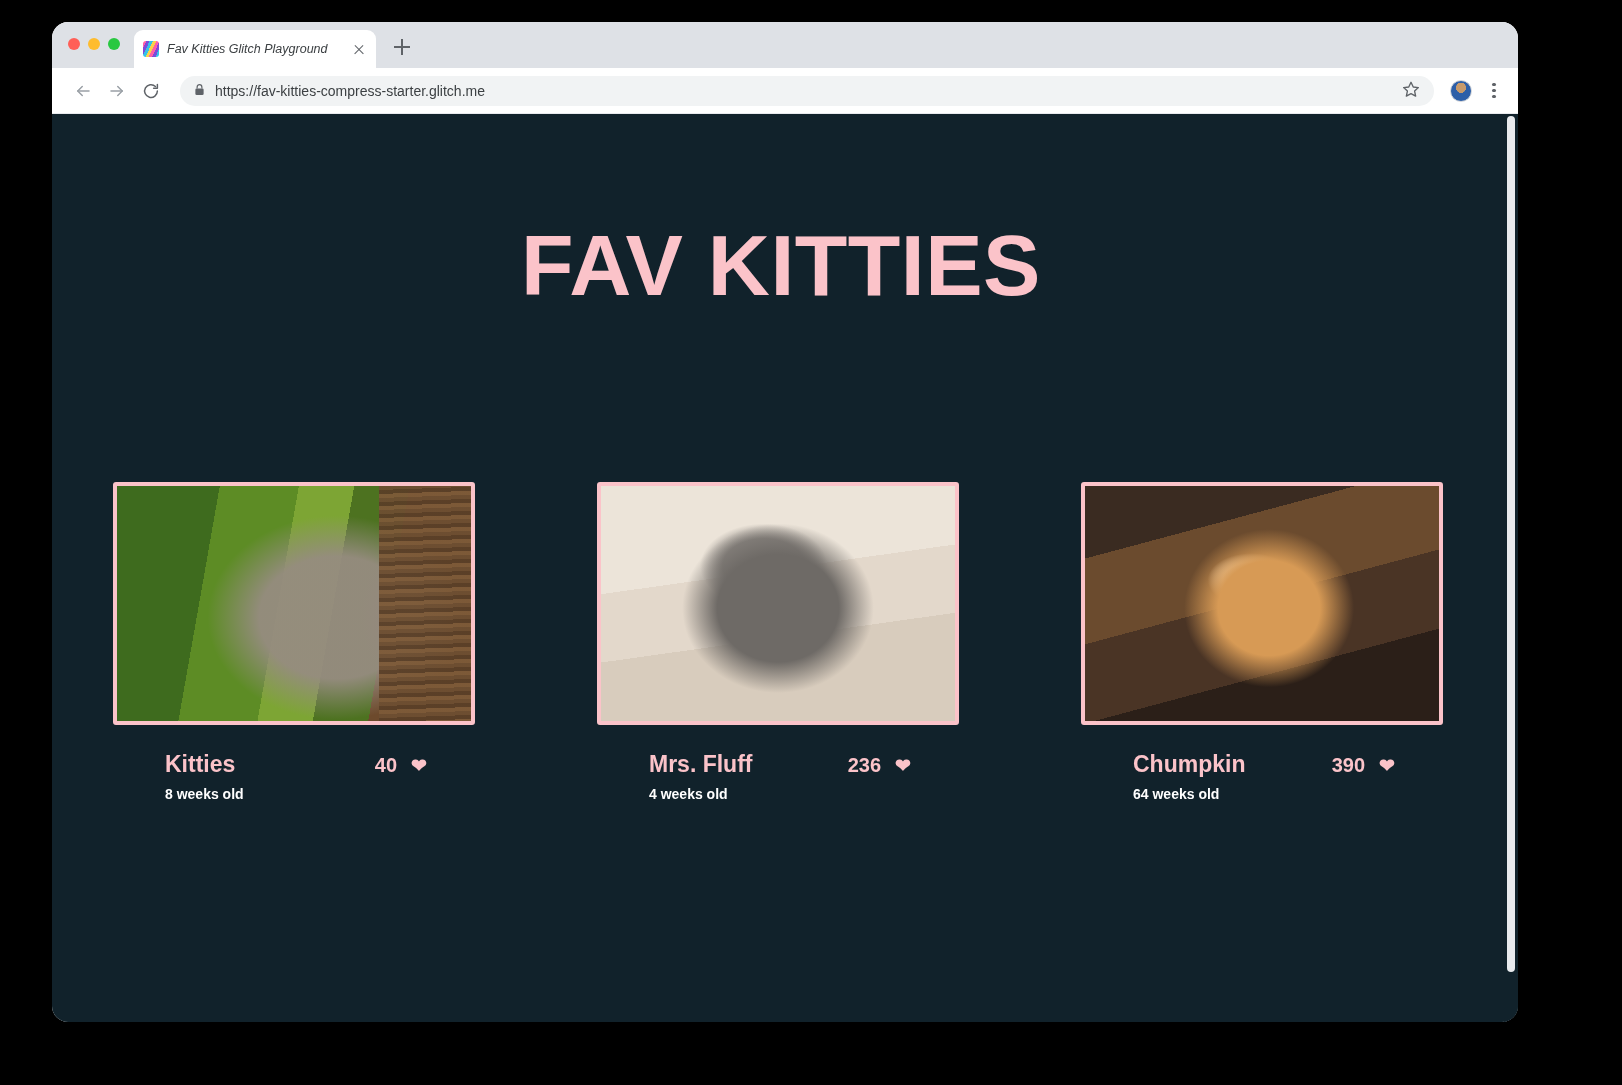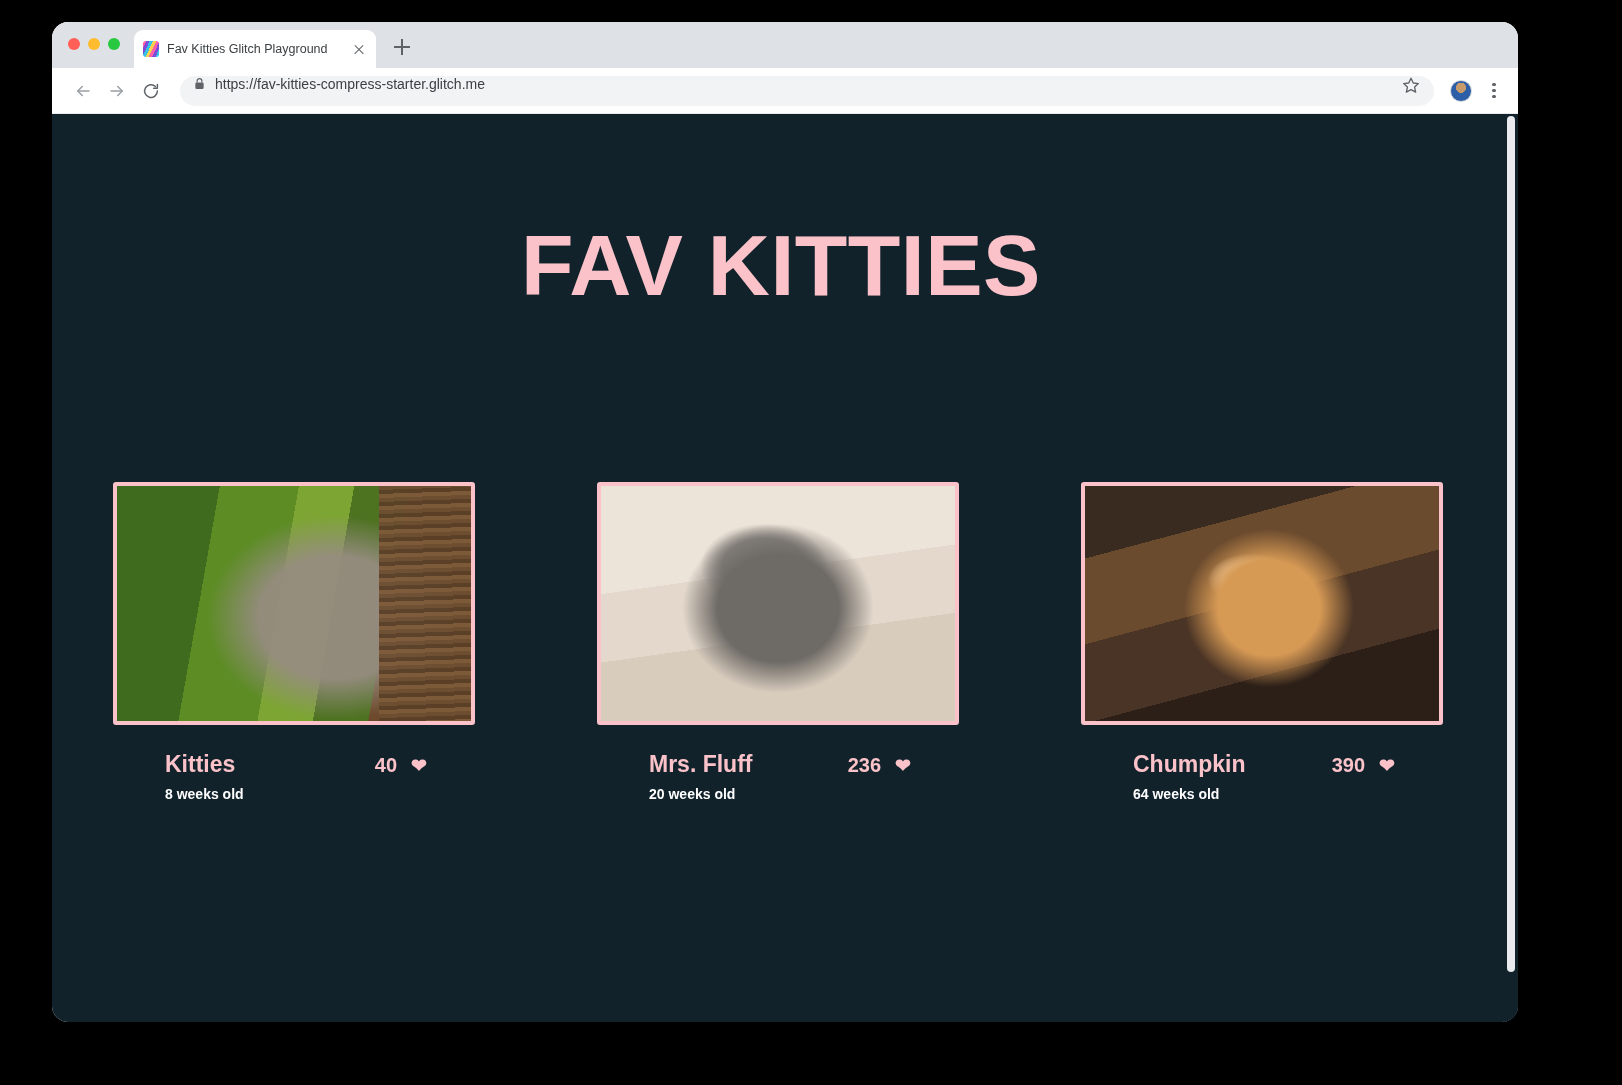--- a/index.html
+++ b/index.html
@@ -41,20 +41,21 @@
 
   .tab {
     position: absolute;
     left: 82px; bottom: 0;
     width: 242px; height: 38px;
     background: #ffffff;
     border-radius: 9px 9px 0 0;
     display: flex; align-items: center;
     padding: 4px 9px;
     gap: 8px;
+    font-style: italic;
   }
   .favicon {
     width: 16px; height: 16px;
     border-radius: 3px;
     flex: 0 0 16px;
     background:
       repeating-linear-gradient(115deg,
         #ff5ea8 0px, #ff5ea8 3px,
         #7d4bd8 3px, #7d4bd8 6px,
         #36c1e8 6px, #36c1e8 9px,
@@ -101,21 +102,21 @@
     width: 30px; height: 30px;
     display: flex; align-items: center; justify-content: center;
     cursor: pointer;
   }
   .nav-btn svg { display: block; }
   .omnibox {
     flex: 1 1 auto;
     height: 30px;
     background: #f1f3f4;
     border-radius: 15px;
-    display: flex; align-items: flex-start;
+    display: flex; align-items: center;
     padding: 0 14px;
     margin-left: 10px;
     gap: 10px;
   }
   .lock-icon { flex: 0 0 11px; }
   .url-text {
     font-size: 14px; color: #3c4043;
     flex: 1 1 auto; white-space: nowrap; overflow: hidden;
   }
   .star-icon { flex: 0 0 18px; cursor: pointer; }
@@ -343,21 +344,21 @@
           <div class="card-photo">
             <div class="ph ph-fluff"></div>
           </div>
           <div class="card-meta">
             <span class="card-name">Mrs. Fluff</span>
             <span class="card-likes">
               <span>236</span>
               <span class="heart">❤</span>
             </span>
           </div>
-          <div class="card-age">20 weeks old</div>
+          <div class="card-age">4 weeks old</div>
         </div>
 
         <div class="card">
           <div class="card-photo">
             <div class="ph ph-chumpkin"></div>
           </div>
           <div class="card-meta">
             <span class="card-name">Chumpkin</span>
             <span class="card-likes">
               <span>390</span>

